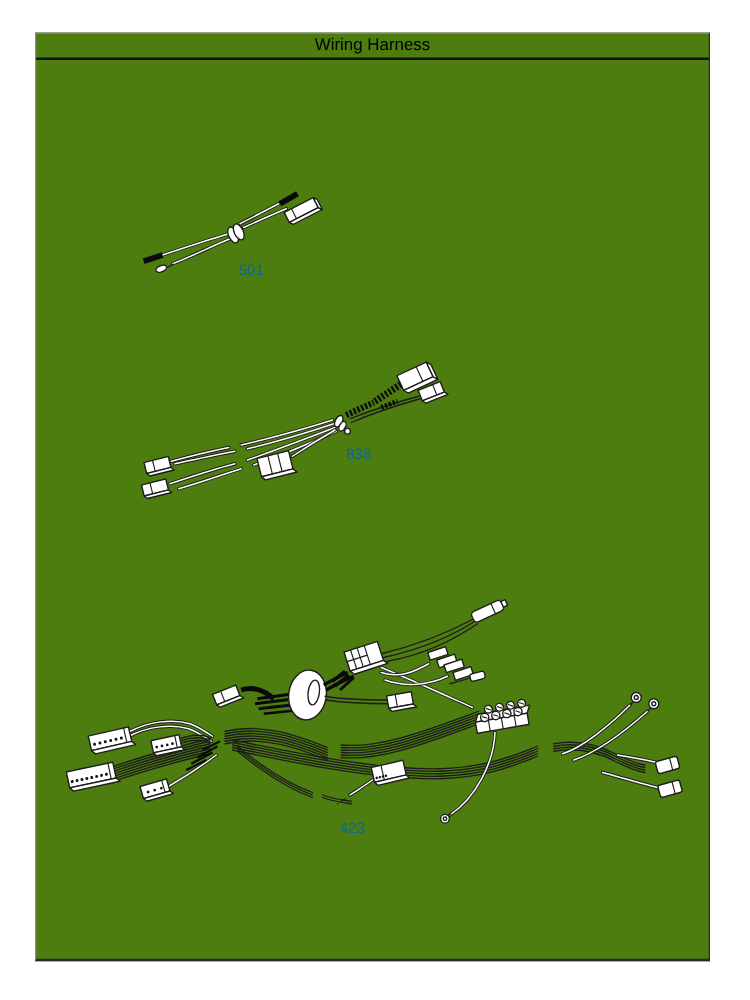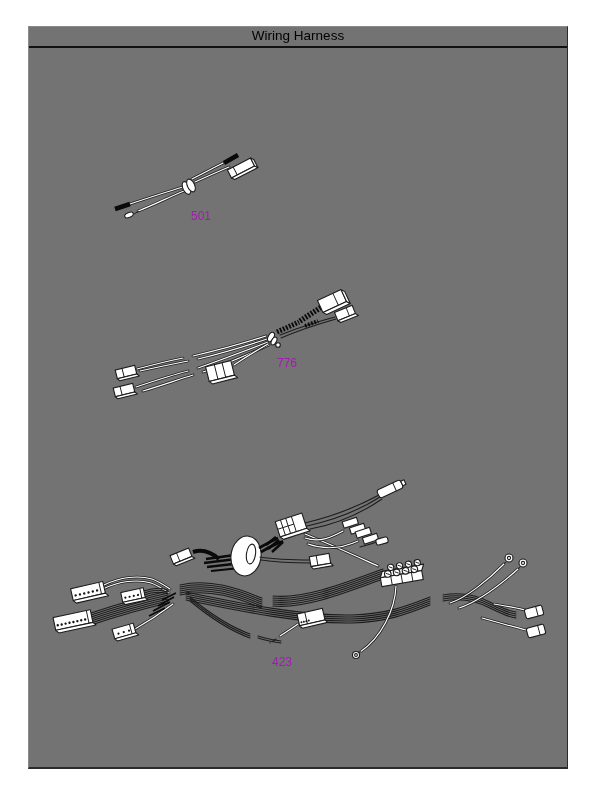--- a/index.html
+++ b/index.html
@@ -1,20 +1,20 @@
 <!DOCTYPE html>
 <html><head>
 <meta charset="utf-8">
 <style>
   html,body{margin:0;padding:0;}
   body{width:600px;height:800px;background:#fff;font-family:"Liberation Sans",sans-serif;position:relative;overflow:hidden;}
-  .frame{position:absolute;left:28px;top:26px;width:540px;height:743px;border:1px solid #8a8a8a;border-right-color:#2b2b2b;border-bottom:2px solid #2b2b2b;background:#737373;box-sizing:border-box;}
+  .frame{position:absolute;left:28px;top:26px;width:540px;height:743px;border:1px solid #8a8a8a;border-right-color:#2b2b2b;border-bottom:2px solid #2b2b2b;background:#4d7c0f;box-sizing:border-box;}
   .header{position:absolute;left:0;top:0;right:0;height:19px;border-bottom:2px solid #111;text-align:center;font-size:13.5px;line-height:18px;color:#000;}
   .art{position:absolute;left:0;top:0;width:600px;height:800px;}
-  .part-label{position:absolute;width:44px;text-align:center;font-size:12px;line-height:13px;color:#a21caf;}
+  .part-label{position:absolute;width:44px;text-align:center;font-size:12px;line-height:13px;color:#0369a1;}
   svg .w{fill:none;stroke:#1c1c1c;stroke-width:1.05;stroke-linecap:round;}
   svg .to{fill:none;stroke:#1c1c1c;stroke-width:2.7;stroke-linecap:round;}
   svg .ti{fill:none;stroke:#ffffff;stroke-width:1.2;stroke-linecap:round;}
   svg .blk{fill:none;stroke:#0a0a0a;stroke-linecap:butt;}
   svg .box{fill:#ffffff;stroke:#1c1c1c;stroke-width:1.1;stroke-linejoin:round;}
   svg .ln{fill:none;stroke:#1c1c1c;stroke-width:0.9;}
   svg .pin{fill:#141414;stroke:none;}
 </style>
 </head>
 <body>
@@ -357,14 +357,14 @@
       <line class="ln" x1="3" y1="-5" x2="3" y2="5"></line>
     </g>
     <g transform="translate(536,631) rotate(-15)">
       <rect class="box" x="-9" y="-5" width="18" height="10" rx="2"></rect>
       <line class="ln" x1="3" y1="-5" x2="3" y2="5"></line>
     </g>
   </g>
 </svg>
 
 <div class="part-label" style="left:179px;top:210px;">501</div>
-<div class="part-label" style="left:265px;top:357px;">776</div>
+<div class="part-label" style="left:265px;top:357px;">838</div>
 <div class="part-label" style="left:260px;top:656px;">423</div>
 
 </body></html>

